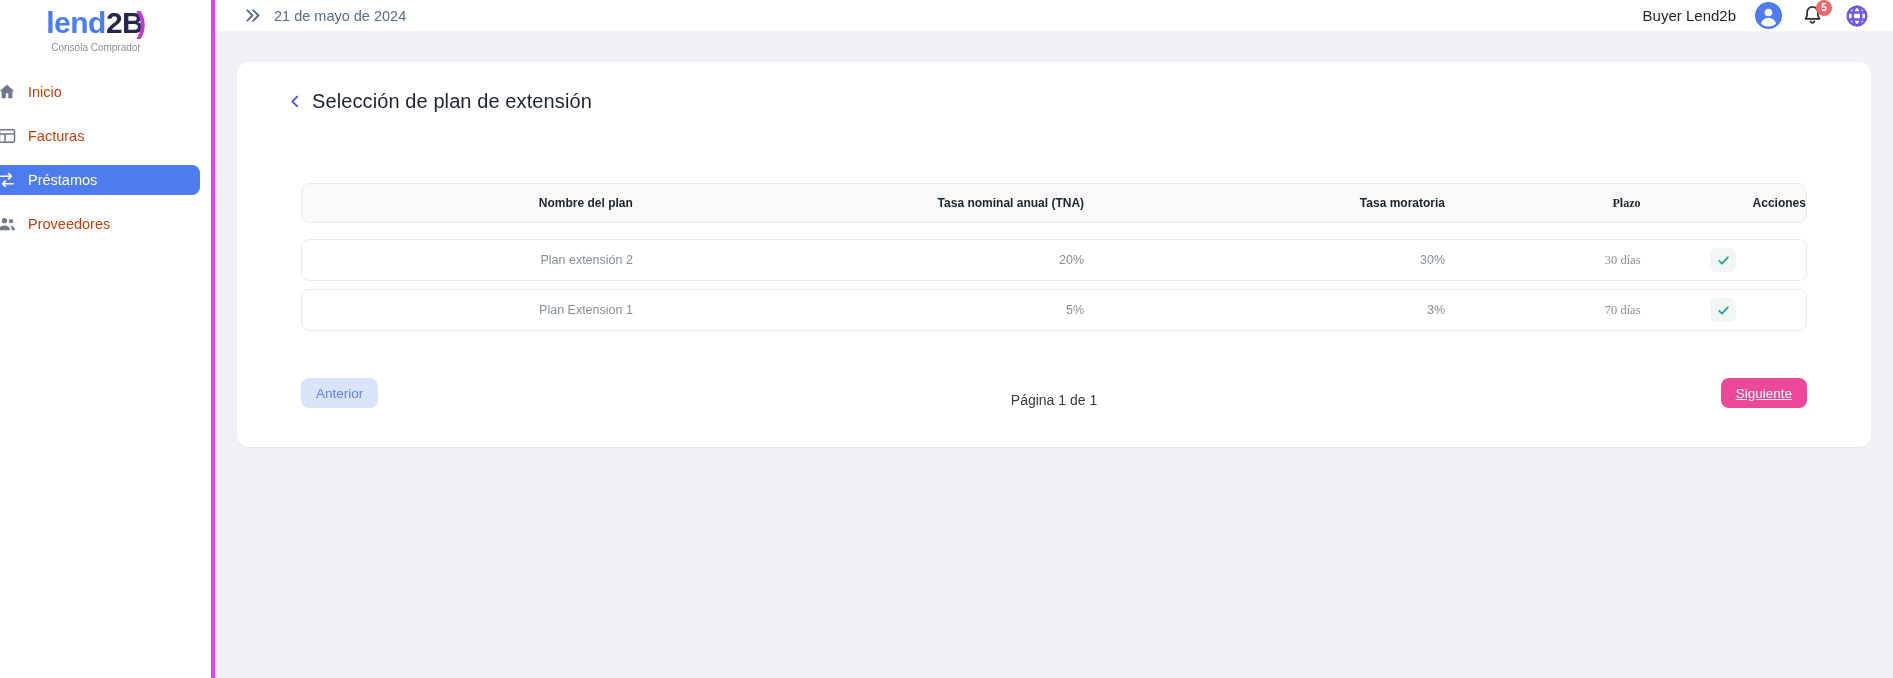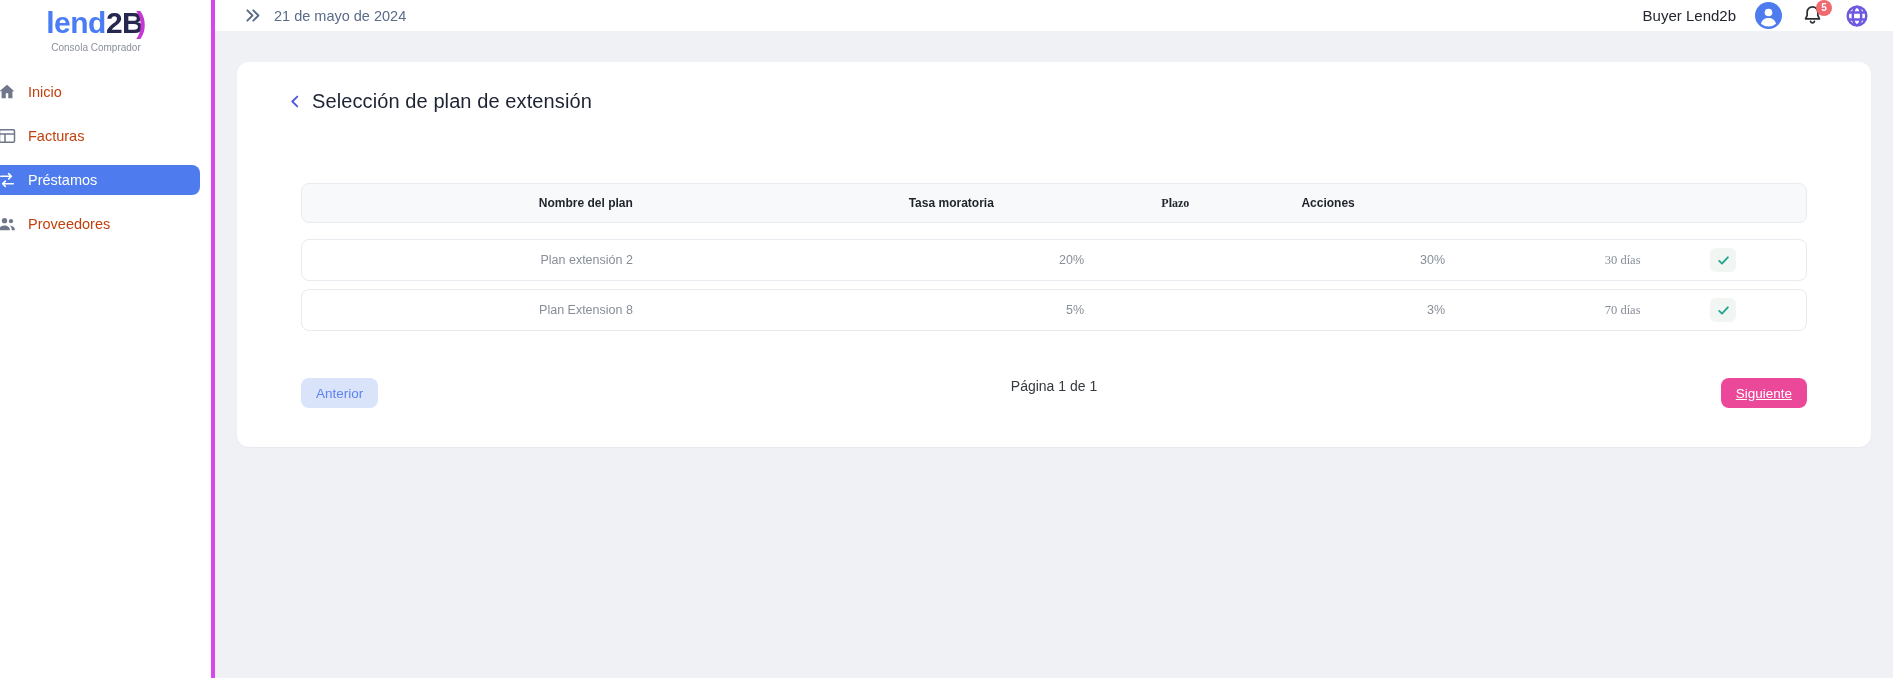--- a/index.html
+++ b/index.html
@@ -98,21 +98,21 @@
   .tcell { text-align:right; }
   .c1 { width:22%; } .c2 { width:30%; } .c3 { width:24%; } .c4 { width:13%;font-family:Liberation Serif, serif; } .c5 { width:11%; }
   .check-btn {
     width:26px; height:24px; margin:0 auto;
     background:#f1f6f2; border:none; border-radius:6px;
     display:flex; align-items:center; justify-content:center;
     cursor:pointer;
   }
 
   
-  .pagination { margin-top:47px; display:flex; align-items:flex-start; }
+  .pagination { margin-top:47px; display:flex; align-items:flex-end; }
   .btn {
     height:30px; padding:0 15px;
     border:none; border-radius:8px;
     font-family:"Liberation Sans", sans-serif;
     font-size:13.5px; font-weight:500;
     display:flex; align-items:center;
     cursor:pointer;
   }
   .btn-prev { background:#d9e4fb; color:#5f83f2; }
   .btn-next { background:#ec4899; color:#ffffff; margin-left:auto;text-decoration:underline; }
@@ -224,41 +224,42 @@
             <svg width="17" height="17" viewBox="0 0 24 24" fill="none" stroke="#5157e0" stroke-width="2.6" stroke-linecap="round" stroke-linejoin="round">
               <path d="M14.5 5 7.5 12l7 7"></path>
             </svg>
           </span>
           <h1 class="page-title">Selección de plan de extensión</h1>
         </div>
 
         <div class="tablewrap">
           <div class="trow thead">
             <div class="tcell c1">Nombre del plan</div>
+            <div class="tcell c2">Tasa nominal anual (TNA)</div>
             <div class="tcell c3">Tasa moratoria</div>
             <div class="tcell c4">Plazo</div>
             <div class="tcell c5">Acciones</div>
           </div>
 
           <div class="trow tdata">
             <div class="tcell c1">Plan extensión 2</div>
             <div class="tcell c2">20%</div>
             <div class="tcell c3">30%</div>
             <div class="tcell c4">30 días</div>
             <div class="tcell c5">
               <button class="check-btn">
                 <svg width="15" height="15" viewBox="0 0 16 16" fill="none" stroke="#27a593" stroke-width="2" stroke-linecap="round" stroke-linejoin="round">
                   <path d="M3.4 8.4l3 3 6.2-6.8"></path>
                 </svg>
               </button>
             </div>
           </div>
 
           <div class="trow tdata">
-            <div class="tcell c1">Plan Extension 8</div>
+            <div class="tcell c1">Plan Extension 1</div>
             <div class="tcell c2">5%</div>
             <div class="tcell c3">3%</div>
             <div class="tcell c4">70 días</div>
             <div class="tcell c5">
               <button class="check-btn">
                 <svg width="15" height="15" viewBox="0 0 16 16" fill="none" stroke="#27a593" stroke-width="2" stroke-linecap="round" stroke-linejoin="round">
                   <path d="M3.4 8.4l3 3 6.2-6.8"></path>
                 </svg>
               </button>
             </div>

